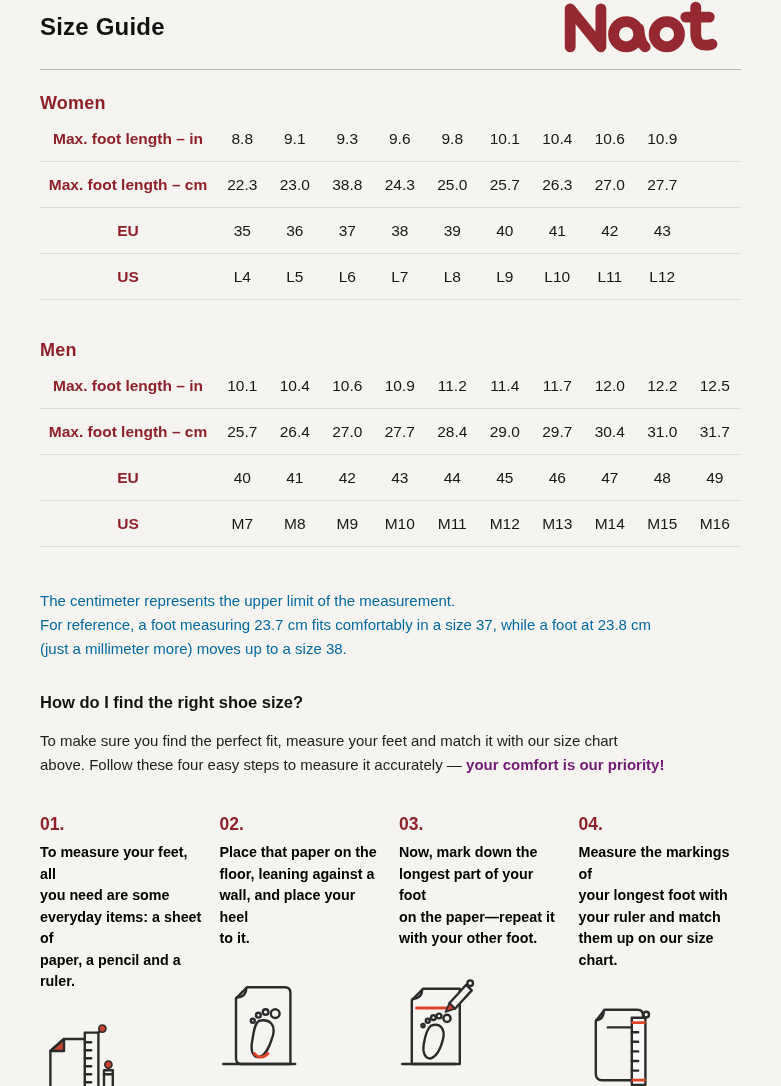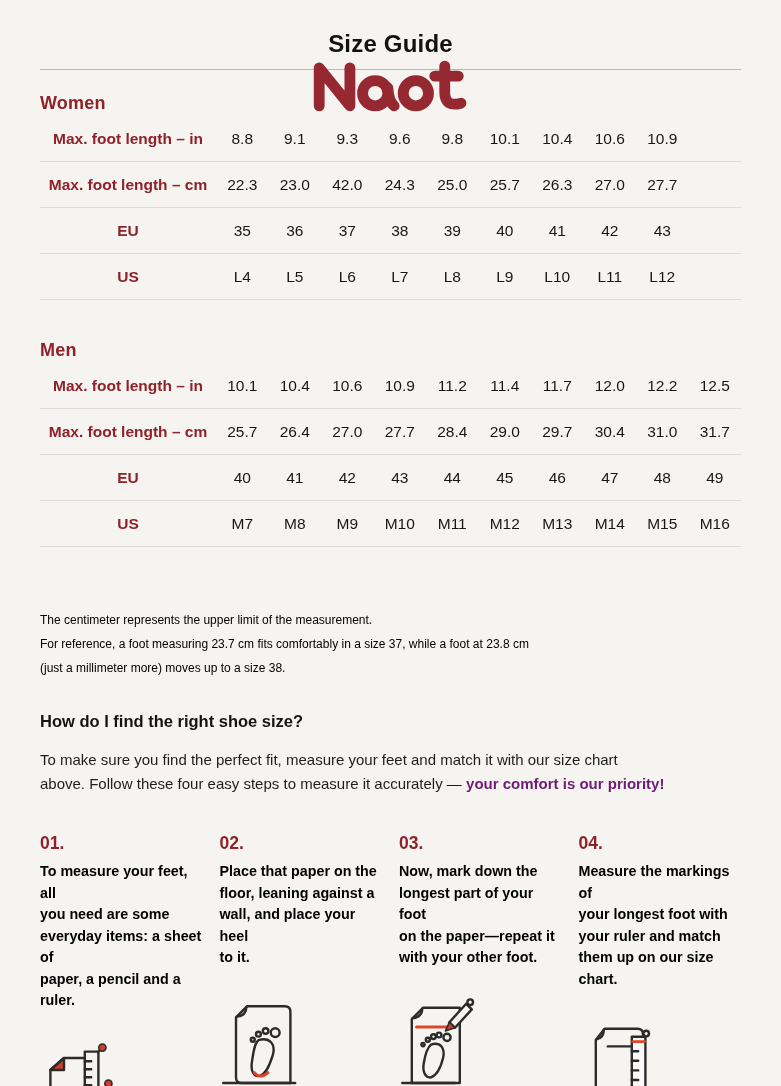--- a/index.html
+++ b/index.html
@@ -6,35 +6,35 @@
   html, body { margin: 0; padding: 0; }
   body {
     width: 781px; height: 1086px; overflow: hidden;
     background: var(--bg, #f6f4f0);
     font-family: "Liberation Sans", "DejaVu Sans", sans-serif;
     color: #1c1c1c;
     -webkit-font-smoothing: antialiased;
   }
   .page { padding: 0 40px; }
 
-  .header { display: flex; justify-content: space-between; align-items: center; padding-top: 30px; height: 54px; flex-direction: column; }
+  .header { display: flex; justify-content: space-between; align-items: center; height: 54px; }
   h1.title { font-size: 24px; font-weight: 600; margin: 0; color: #121212; letter-spacing: .2px; }
   .logo svg { display: block; }
 
   .rule { border-top: 1.5px solid #b9b7b3; margin-top: 15px; }
 
   h2.sec { color: var(--red, #8e2129); font-size: 18px; font-weight: 700; margin: 23px 0 0; letter-spacing: .2px; }
   h2.men { margin-top: 40px; }
 
   table.size-table { width: 100%; border-collapse: collapse; table-layout: fixed; margin-top: 2px; }
   .size-table td { border-bottom: 1px solid #dedcd7; padding: 14px 0 13px; font-size: 15.5px; }
   .size-table td.lab { width: 176px; color: var(--red, #8e2129); font-weight: 600; text-align: center; }
   .size-table td.val { text-align: center; color: #171717; font-weight: 500; }
 
-  .notes { margin: 61px 0 0; font-size: 12px; line-height: 24px; white-space: pre-line; color: #000000; }
+  .notes { margin: 42px 0 0; font-size: 15px; line-height: 24px; white-space: pre-line; color: #0369a1; }
 
   .howto-h { margin: 32px 0 0; font-size: 16.5px; font-weight: 700; color: #141414; }
   .howto-b { margin: 17px 0 0; font-size: 15px; line-height: 23.5px; white-space: pre-line; color: #1e1e1e; }
   .howto-b strong { font-weight: 700; color: #701a75; }
 
   .steps { margin-top: 38px; display: grid; grid-template-columns: repeat(4, 1fr); column-gap: 17px; }
   .stepnum { color: var(--red, #8e2129); font-size: 17.5px; font-weight: 700; }
   .steptext { margin-top: 7px; font-size: 14.3px; line-height: 21.5px; font-weight: 600; color: #000000; white-space: pre-line; min-height: 88px; }
   .stepicon { margin-top: 29px; height: 96px; }
   .stepicon svg { display: block; }
@@ -76,21 +76,21 @@
             <td class="val">10.1</td>
             <td class="val">10.4</td>
             <td class="val">10.6</td>
             <td class="val">10.9</td>
             <td class="val"></td>
           </tr>
           <tr>
             <td class="lab">Max. foot length – cm</td>
             <td class="val">22.3</td>
             <td class="val">23.0</td>
-            <td class="val">42.0</td>
+            <td class="val">38.8</td>
             <td class="val">24.3</td>
             <td class="val">25.0</td>
             <td class="val">25.7</td>
             <td class="val">26.3</td>
             <td class="val">27.0</td>
             <td class="val">27.7</td>
             <td class="val"></td>
           </tr>
           <tr>
             <td class="lab">EU</td>

